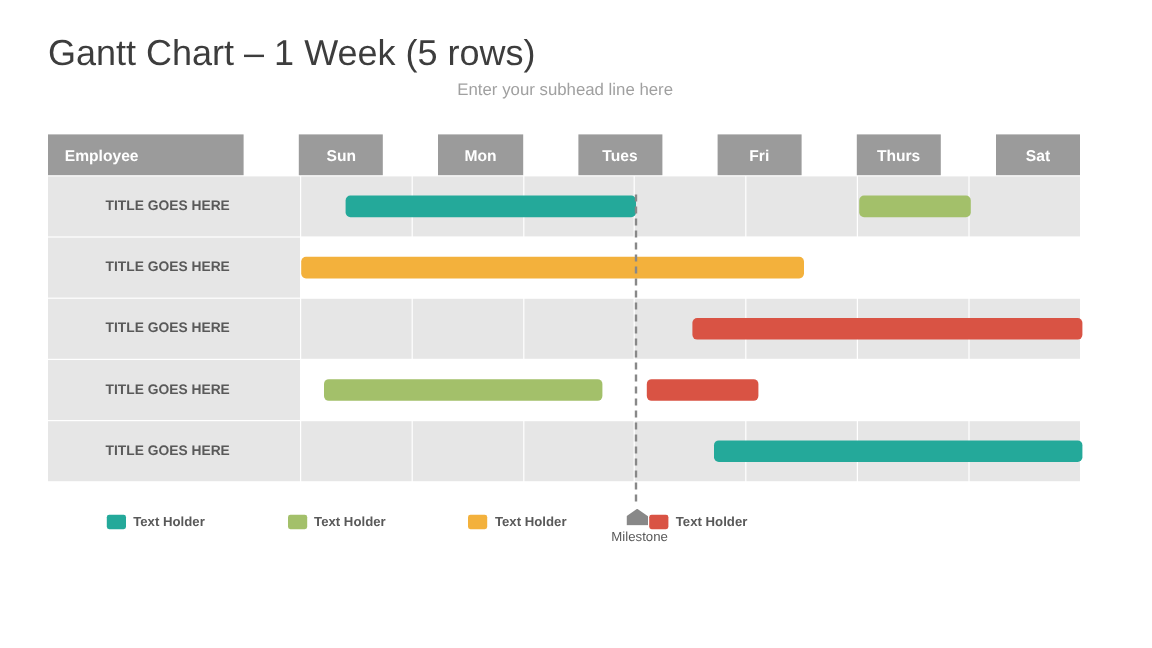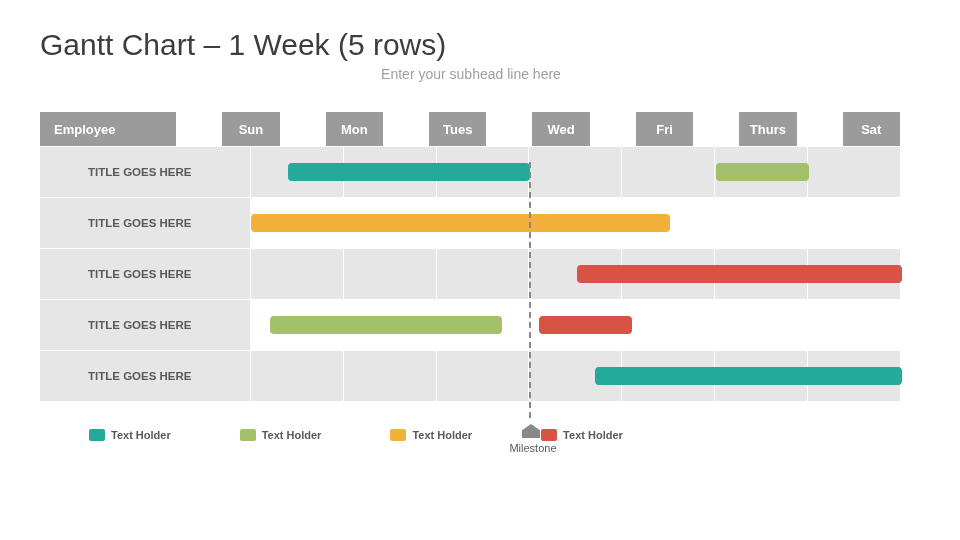--- a/index.html
+++ b/index.html
@@ -48,21 +48,20 @@
   <h1 class="title">Gantt Chart – 1 Week (5 rows)</h1>
   <div class="subtitle">Enter your subhead line here</div>
 
   <div class="chart">
 
     <div class="hdr-row">
       <div class="hdr-cell hdr-emp">Employee</div>
       <div class="hdr-cell hdr-day">Sun</div>
       <div class="hdr-cell hdr-day">Mon</div>
       <div class="hdr-cell hdr-day">Tues</div>
-      <div class="hdr-cell hdr-day">Wed</div>
       <div class="hdr-cell hdr-day">Fri</div>
       <div class="hdr-cell hdr-day">Thurs</div>
       <div class="hdr-cell hdr-day">Sat</div>
     </div>
 
     <div class="body-row">
       <div class="row-label">TITLE GOES HERE</div>
       <div class="day-cell"></div>
         <div class="day-cell"></div>
         <div class="day-cell"></div>

